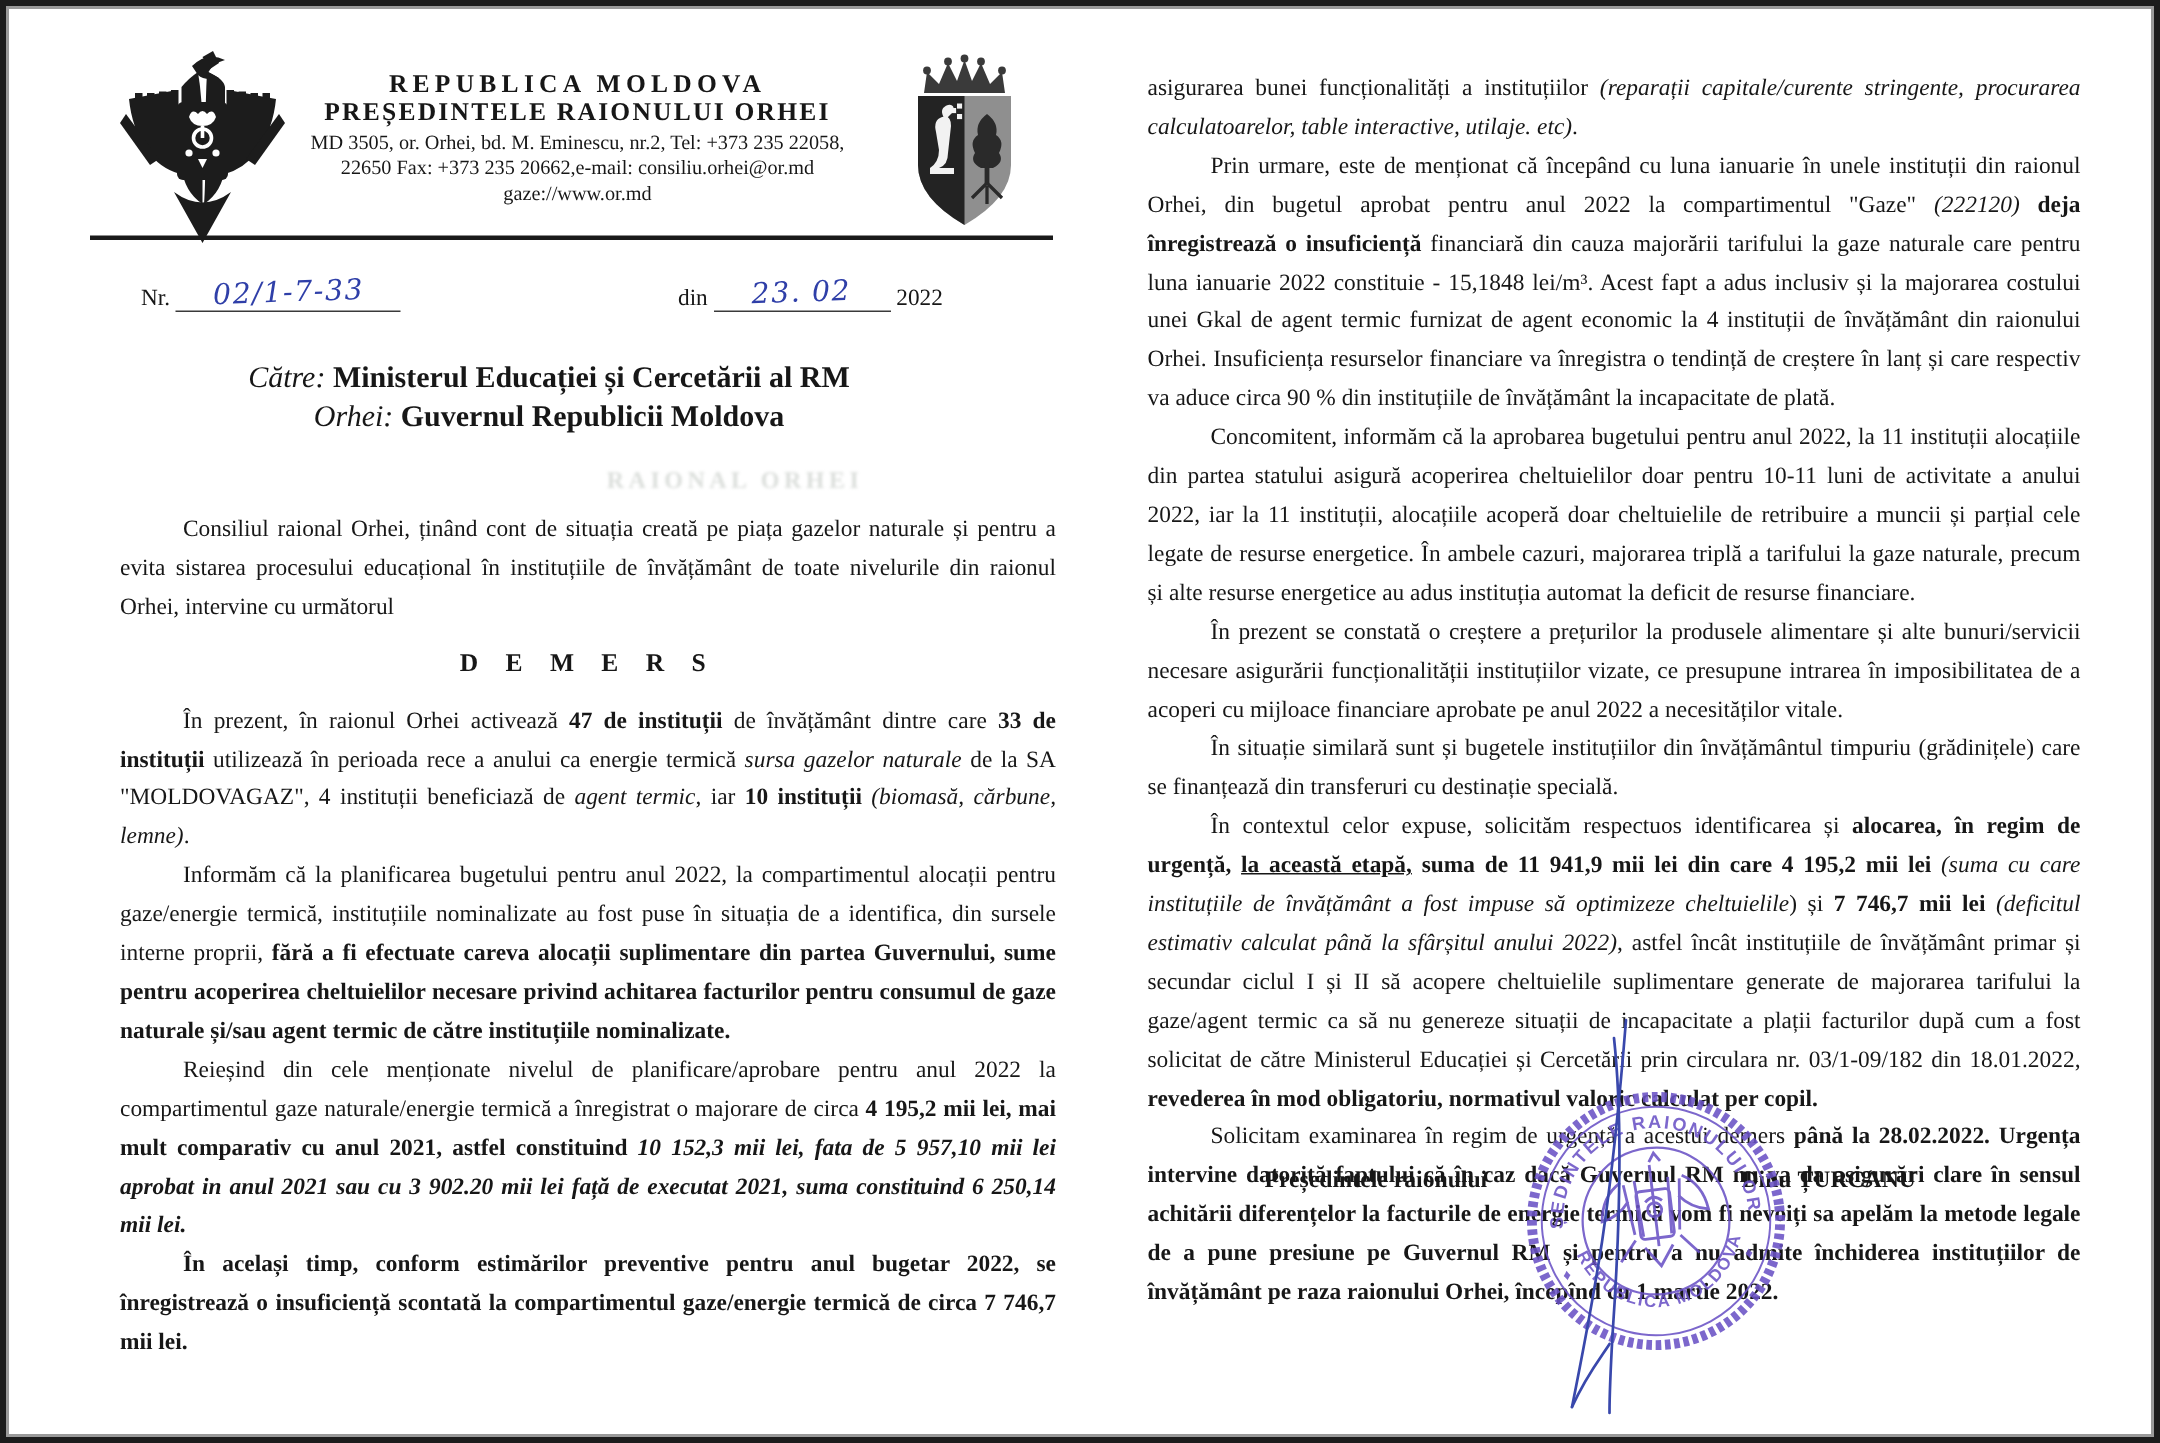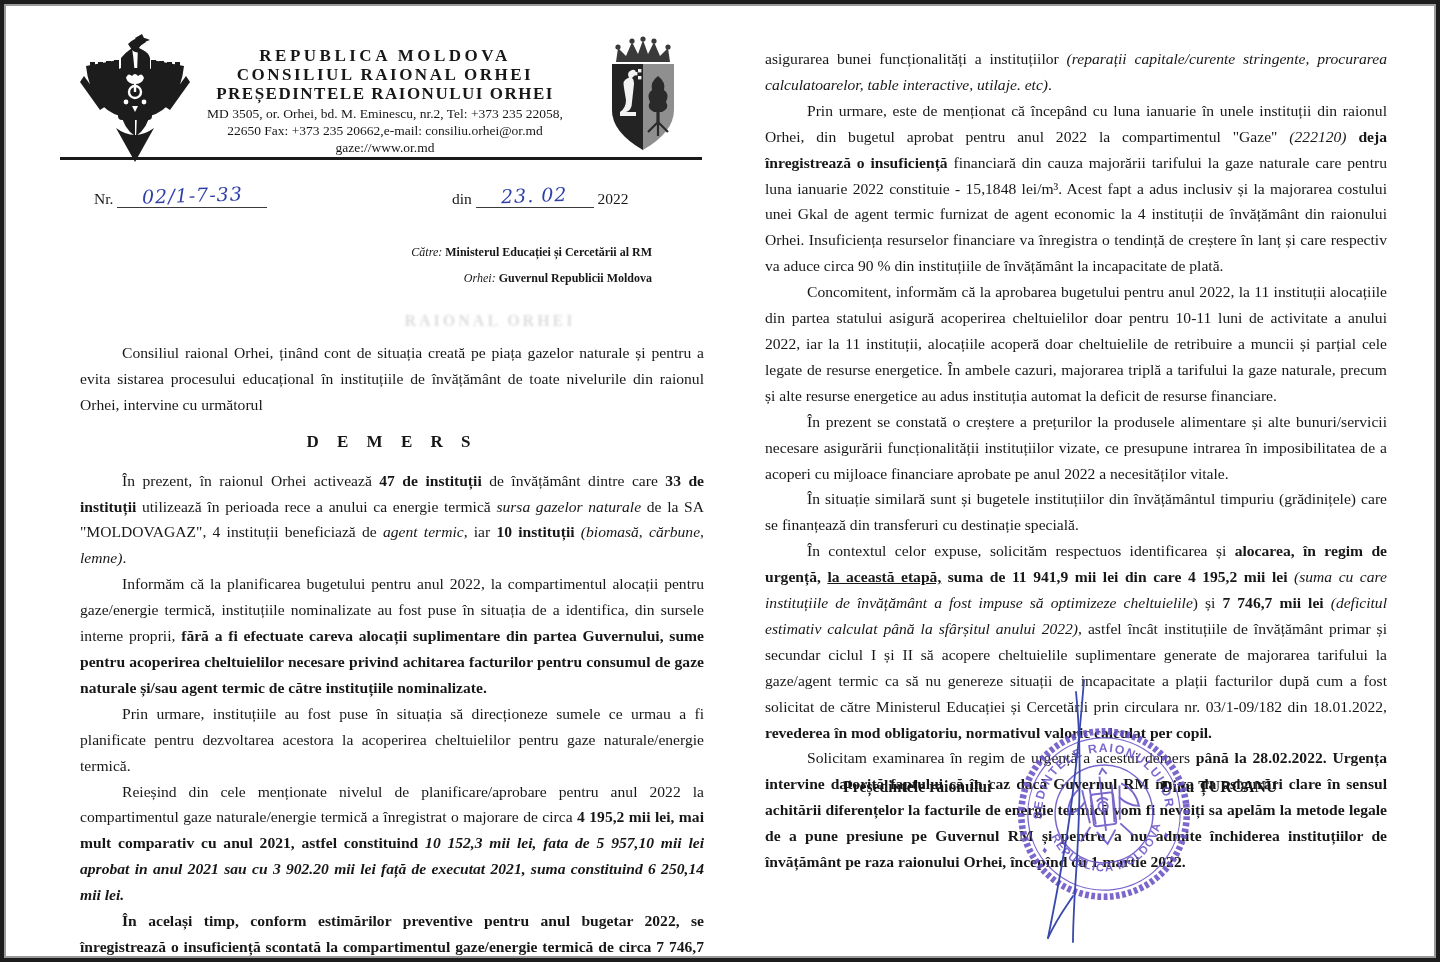--- a/index.html
+++ b/index.html
@@ -27,21 +27,21 @@
   .refrow .left{position:absolute;left:14px;top:4px;}
   .refrow .right{position:absolute;left:372px;top:4px;}
   .hand{
     font-style:italic;color:#2f3fa8;font-size:19px;letter-spacing:1px;
     transform:rotate(-2deg);display:inline-block;font-family:"DejaVu Serif",serif;
   }
   .hand-line{display:inline-block;border-bottom:1.5px solid #3a3a3a;text-align:center;vertical-align:bottom;padding-bottom:1px;}
   .w150{width:150px;} .w118{width:118px;}
 
   
-  .addr{position:absolute;left:80px;top:240px;width:572px;text-align:right;font-size:12px;line-height:25.5px;font-weight:700;}
+  .addr{position:absolute;left:80px;top:240px;width:572px;text-align:center;font-size:20px;line-height:25.5px;font-weight:700;}
   .addr .lbl{font-weight:400;font-style:italic;}
 
   
   .ghost{position:absolute;left:330px;top:312px;width:320px;text-align:center;
     font-weight:700;font-size:16px;letter-spacing:3px;color:#9aa39a;opacity:.35;filter:blur(1.1px);}
 
   
   .body-col{position:absolute;font-size:15.6px;line-height:25.9px;text-align:justify;}
   .body-left{left:80px;top:340px;width:624px;}
   .body-right{left:765px;top:46px;width:622px;}
@@ -114,21 +114,20 @@
         <rect x="42" y="33" width="3.4" height="3.4" fill="#f2f2f2"></rect>
         <rect x="42" y="40" width="3.4" height="3.4" fill="#f2f2f2"></rect>
       <path d="M62 40 Q54 46 56 54 Q50 58 54 66 Q50 72 58 76 L66 76 Q74 72 70 66 Q74 58 68 54 Q70 46 62 40 Z" fill="#2a2a2a"></path>
       <rect x="60.4" y="72" width="3.2" height="14" fill="#2a2a2a"></rect>
       <path d="M62 86 L52 96 M62 86 L72 96 M62 88 L62 100" stroke="#2a2a2a" stroke-width="2.2" fill="none"></path>
     </g>
   </svg>
 
   <div class="hdr">
     <div class="l1">REPUBLICA  MOLDOVA</div>
-    <div class="l2">CONSILIUL RAIONAL ORHEI</div>
     <div class="l3">PREȘEDINTELE  RAIONULUI  ORHEI</div>
     <div class="l4">MD 3505, or. Orhei, bd. M. Eminescu, nr.2, Tel: +373  235 22058,</div>
     <div class="l5">22650 Fax:  +373  235  20662,e-mail: consiliu.orhei@or.md</div>
     <div class="l6">gaze://www.or.md</div>
   </div>
 
   <div class="rule"></div>
 
   <div class="refrow">
     <span class="left">
@@ -147,21 +146,20 @@
     <div><span class="lbl">Orhei: </span><span>Guvernul Republicii Moldova</span></div>
   </div>
 
   <div class="ghost">RAIONAL ORHEI</div>
 
   <div class="body-col body-left">
     <p class="para"><span>Consiliul raional Orhei, ținând cont de situația creată pe piața gazelor naturale și pentru a evita sistarea procesului educațional în  instituțiile de învățământ de toate nivelurile din raionul Orhei, intervine cu următorul</span></p>
     <p class="para demers">D E M E R S</p>
     <p class="para"><span>În prezent, în raionul Orhei activează </span><span class="rb">47 de instituții</span><span> de învățământ dintre care </span><span class="rb">33 de instituții</span><span> utilizează în perioada rece a anului ca energie termică </span><span class="ri">sursa gazelor naturale</span><span> de la SA "MOLDOVAGAZ", 4 instituții beneficiază de </span><span class="ri">agent termic</span><span>, iar </span><span class="rb">10 instituții</span><span> </span><span class="ri">(biomasă, cărbune, lemne)</span><span>.</span></p>
     <p class="para"><span>Informăm că la planificarea bugetului pentru anul 2022, la compartimentul alocații pentru gaze/energie termică, instituțiile nominalizate au fost puse în situația de a identifica, din sursele interne proprii, </span><span class="rb">fără a fi efectuate careva alocații suplimentare din partea Guvernului, sume pentru acoperirea cheltuielilor necesare privind achitarea facturilor pentru consumul de gaze naturale și/sau agent termic de către instituțiile nominalizate.</span></p>
-    <p class="para"><span>Prin urmare, instituțiile au fost puse în situația să direcționeze sumele ce urmau a fi planificate pentru dezvoltarea acestora la acoperirea cheltuielilor pentru gaze naturale/energie termică.</span></p>
     <p class="para"><span>Reieșind din cele menționate nivelul de planificare/aprobare pentru anul 2022 la compartimentul gaze naturale/energie termică a înregistrat o majorare de circa </span><span class="rb">4 195,2 mii lei, mai mult comparativ cu anul 2021, astfel constituind </span><span class="rbi">10 152,3 mii lei,  fata de 5 957,10  mii lei aprobat in anul 2021 sau cu 3 902.20 mii lei față de executat 2021, suma constituind 6 250,14 mii lei.</span></p>
     <p class="para"><span class="rb">În același timp, conform estimărilor preventive pentru anul bugetar 2022, se înregistrează o insuficiență scontată la compartimentul gaze/energie termică de circa 7 746,7 mii lei.</span></p>
 
   </div>
 </div>
 
 <div>
 
   <div class="body-col body-right">
     <p class="para noind"><span>asigurarea bunei funcționalități a instituțiilor </span><span class="ri">(reparații capitale/curente stringente, procurarea calculatoarelor, table interactive, utilaje. etc)</span><span>.</span></p>

